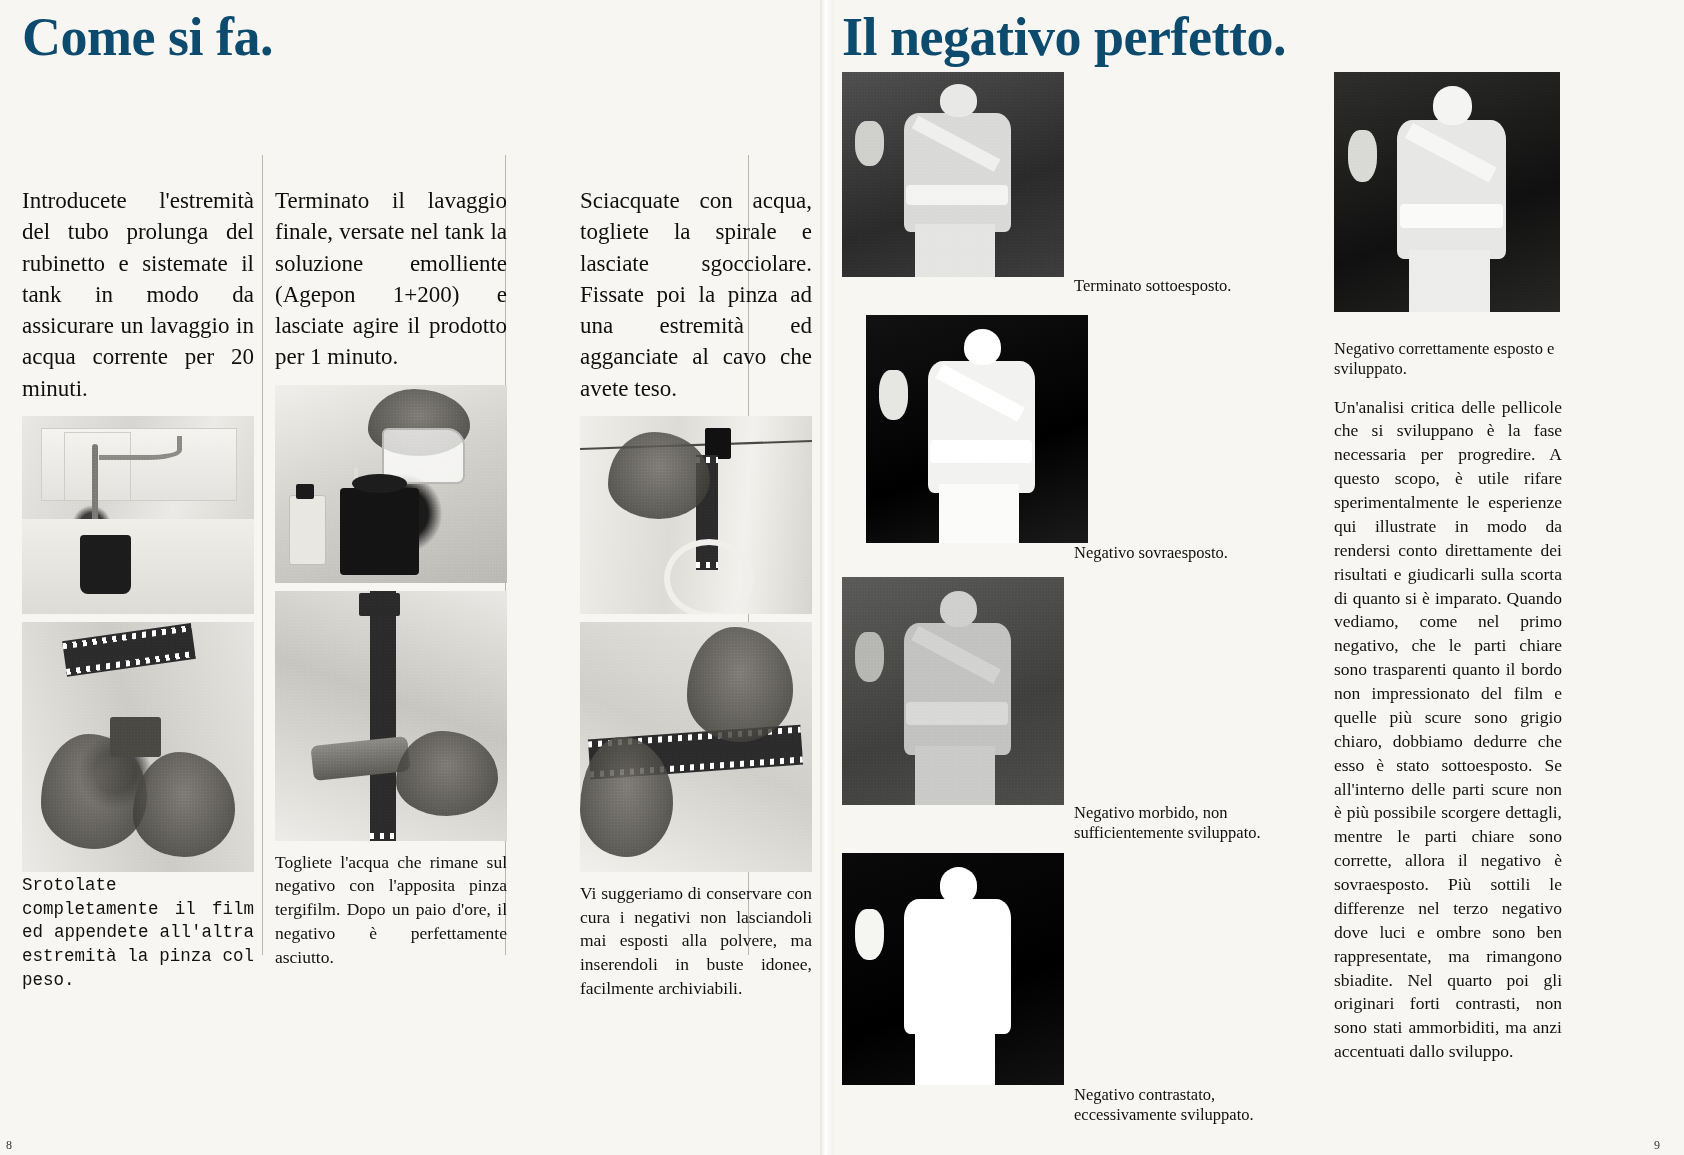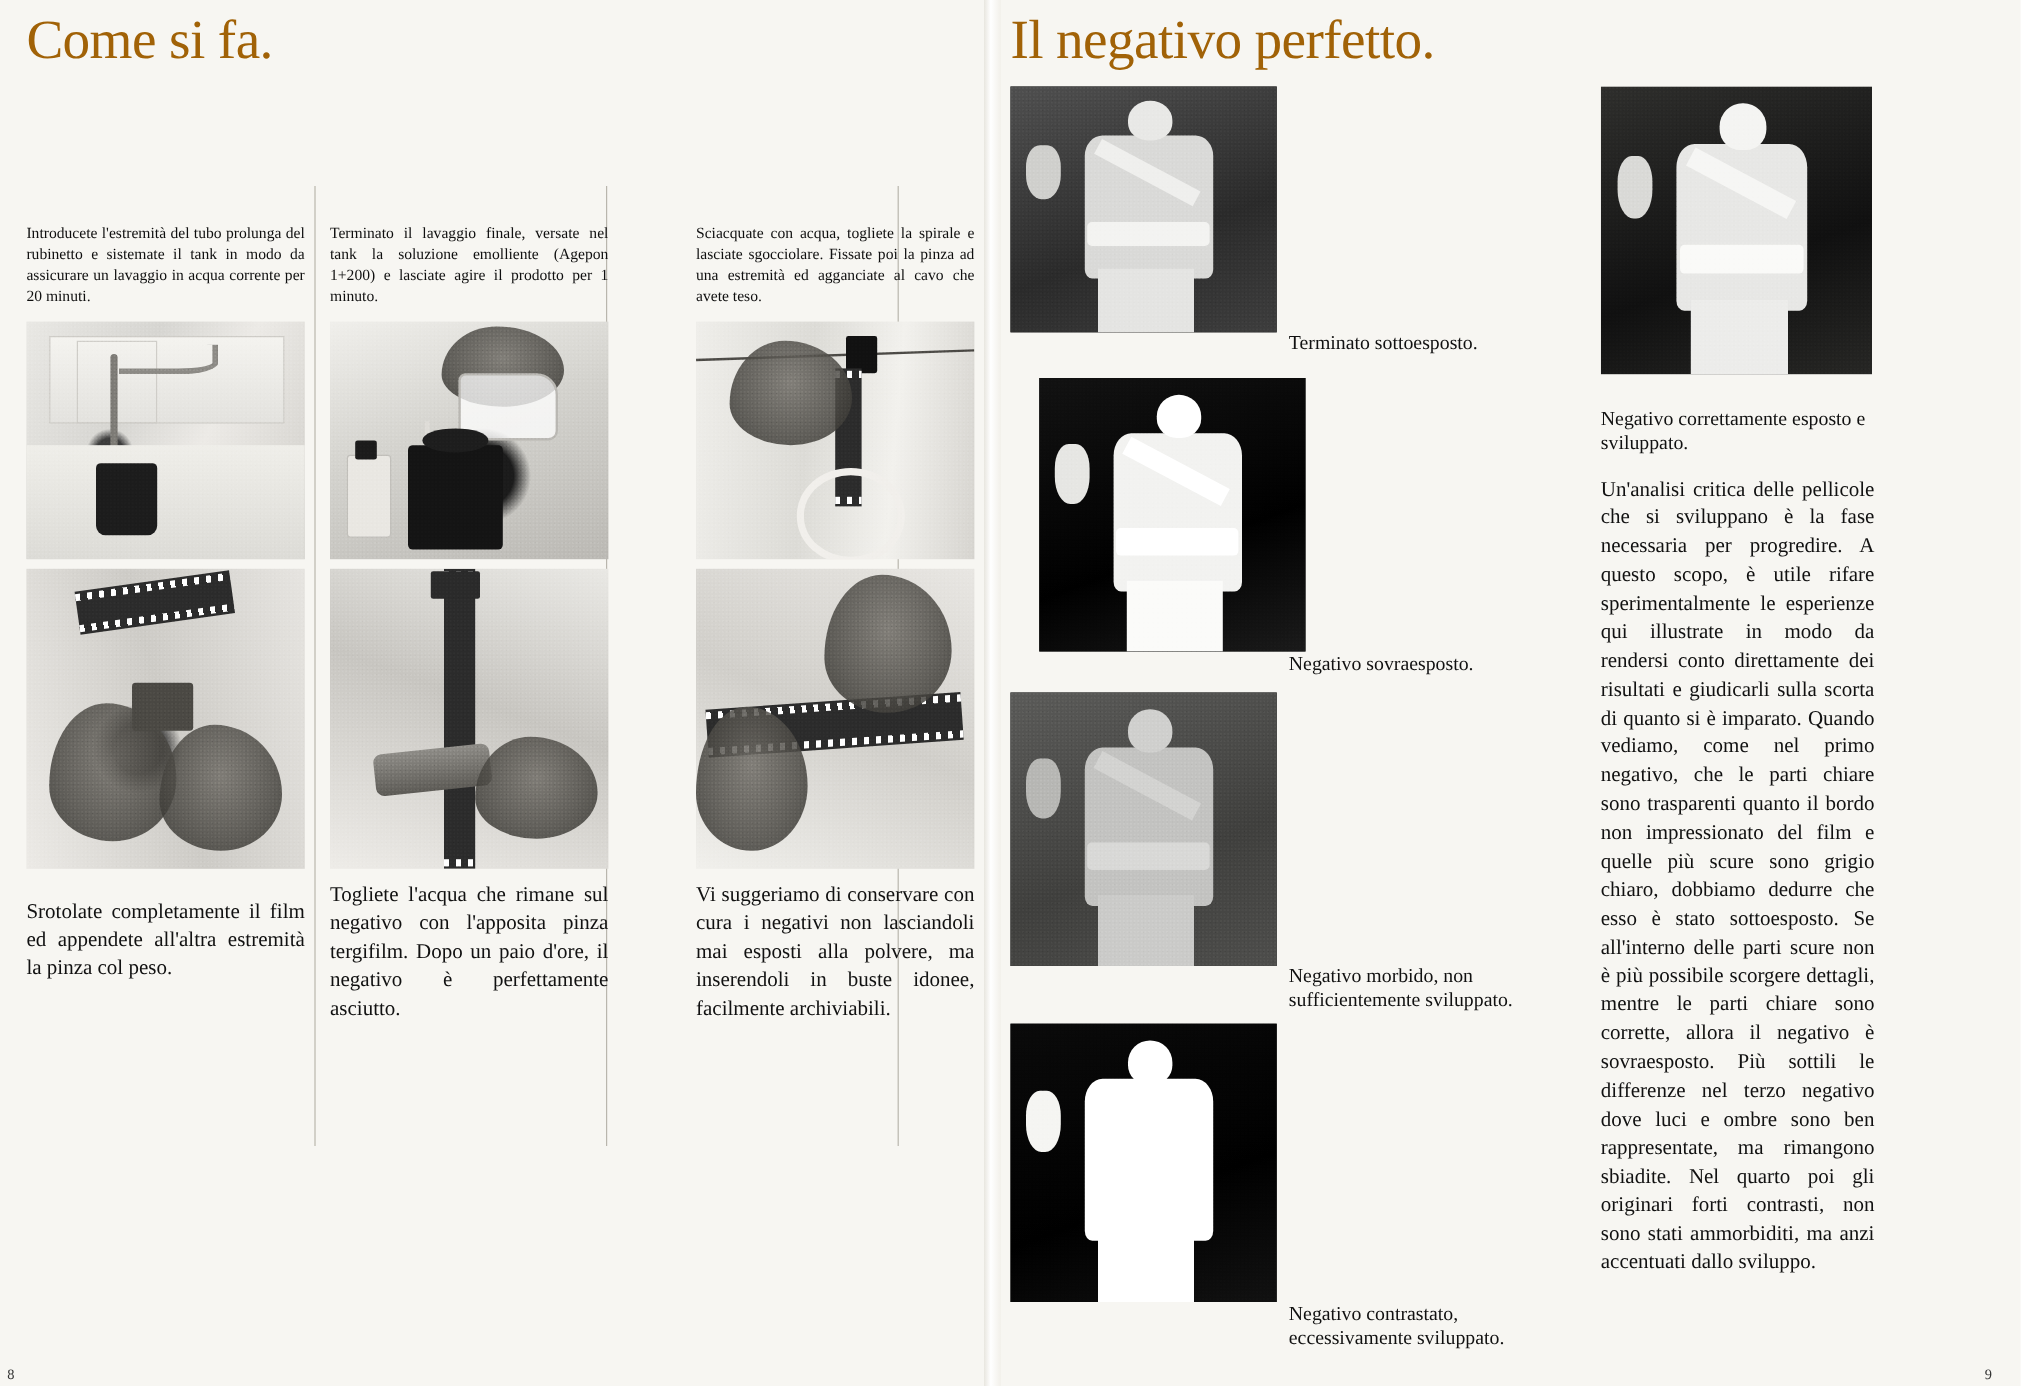--- a/index.html
+++ b/index.html
@@ -40,26 +40,26 @@
   }
   .right-page {
     position: absolute;
     left: 834px;
     top: 0;
     width: 850px;
     height: 1155px;
   }
   h1.headline {
     font-family: "Liberation Serif", serif;
-    font-weight: normal;
-    font-size: 46px;
+    font-weight: bold;
+    font-size: 54px;
     letter-spacing: -0.5px;
     margin: 0;
     padding: 0;
-    color: #a16207;
+    color: #0c4a6e;
   }
   .left-headline {
     position: absolute;
     left: 22px;
     top: 6px;
   }
   .right-headline {
     position: absolute;
     left: 8px;
     top: 6px;
@@ -75,21 +75,21 @@
   .col {
     position: absolute;
     width: 232px;
     top: 185px;
   }
   .col-1 { left: 22px; }
   .col-2 { left: 275px; }
   .col-3 { left: 540px; margin-left: 40px; }
 
   .body-text {
-    font-size: 13px;
+    font-size: 23px;
     line-height: 1.36;
     text-align: justify;
     hyphens: auto;
     color: #0f0f0f;
     margin: 0;
   }
   .photo {
     background: #c9c7c2;
     position: relative;
     overflow: hidden;
@@ -321,21 +321,21 @@
       </div>
 
       <div class="photo ph-unroll" style="height:250px; margin-top:8px;">
         <div class="filmstrip" style="left:18%; top:4%; width:56%; height:36px; transform:rotate(-8deg);"></div>
         <div class="hand" style="left:8%; top:45%; width:46%; height:46%;"></div>
         <div class="hand" style="left:48%; top:52%; width:44%; height:42%;"></div>
         <div style="position:absolute; left:38%; top:38%; width:22%; height:16%; background:#4a4843; border-radius:3px;"></div>
         <div class="noise"></div>
       </div>
 
-      <p class="caption" style="margin-top:24px;">Srotolate completamente il film ed appendete all'altra estremità la pinza col peso.</p>
+      <p class="caption" style="margin-top:2px;font-family:Liberation Mono, monospace;">Srotolate completamente il film ed appendete all'altra estremità la pinza col peso.</p>
     </div>
 
     <div class="col col-2">
       <p class="body-text">Terminato il lavaggio finale, versate nel tank la soluzione emolliente (Agepon 1+200) e lasciate agire il prodotto per 1 minuto.</p>
 
       <div class="photo ph-pour" style="height:198px; margin-top:12px;">
         <div class="hand" style="left:40%; top:2%; width:44%; height:34%;"></div>
         <div style="position:absolute; left:46%; top:22%; width:34%; height:26%; background:rgba(255,255,255,0.75); border:2px solid #b9b7b2; border-radius:6px 18px 8px 8px;"></div>
         <div style="position:absolute; left:34%; top:42%; width:4px; height:26%; background:#dedcd7;"></div>
         <div style="position:absolute; left:28%; top:52%; width:34%; height:44%; background:#141414; border-radius:4px;"></div>

